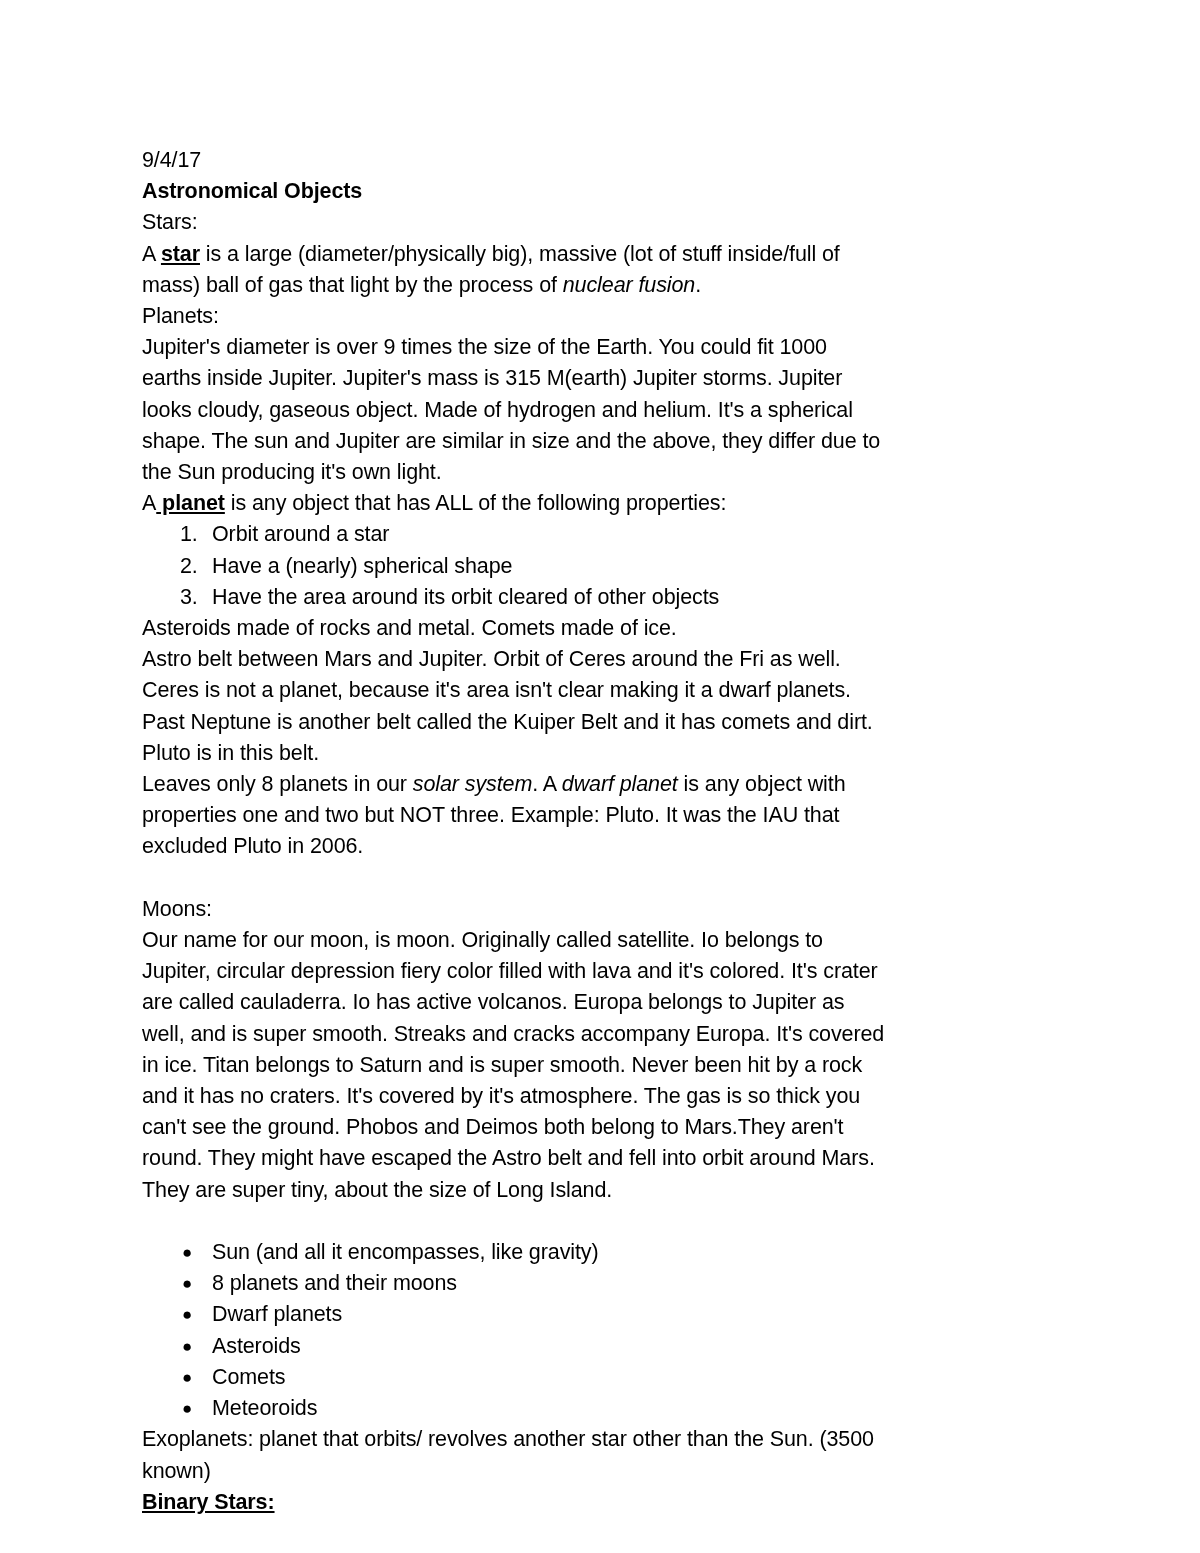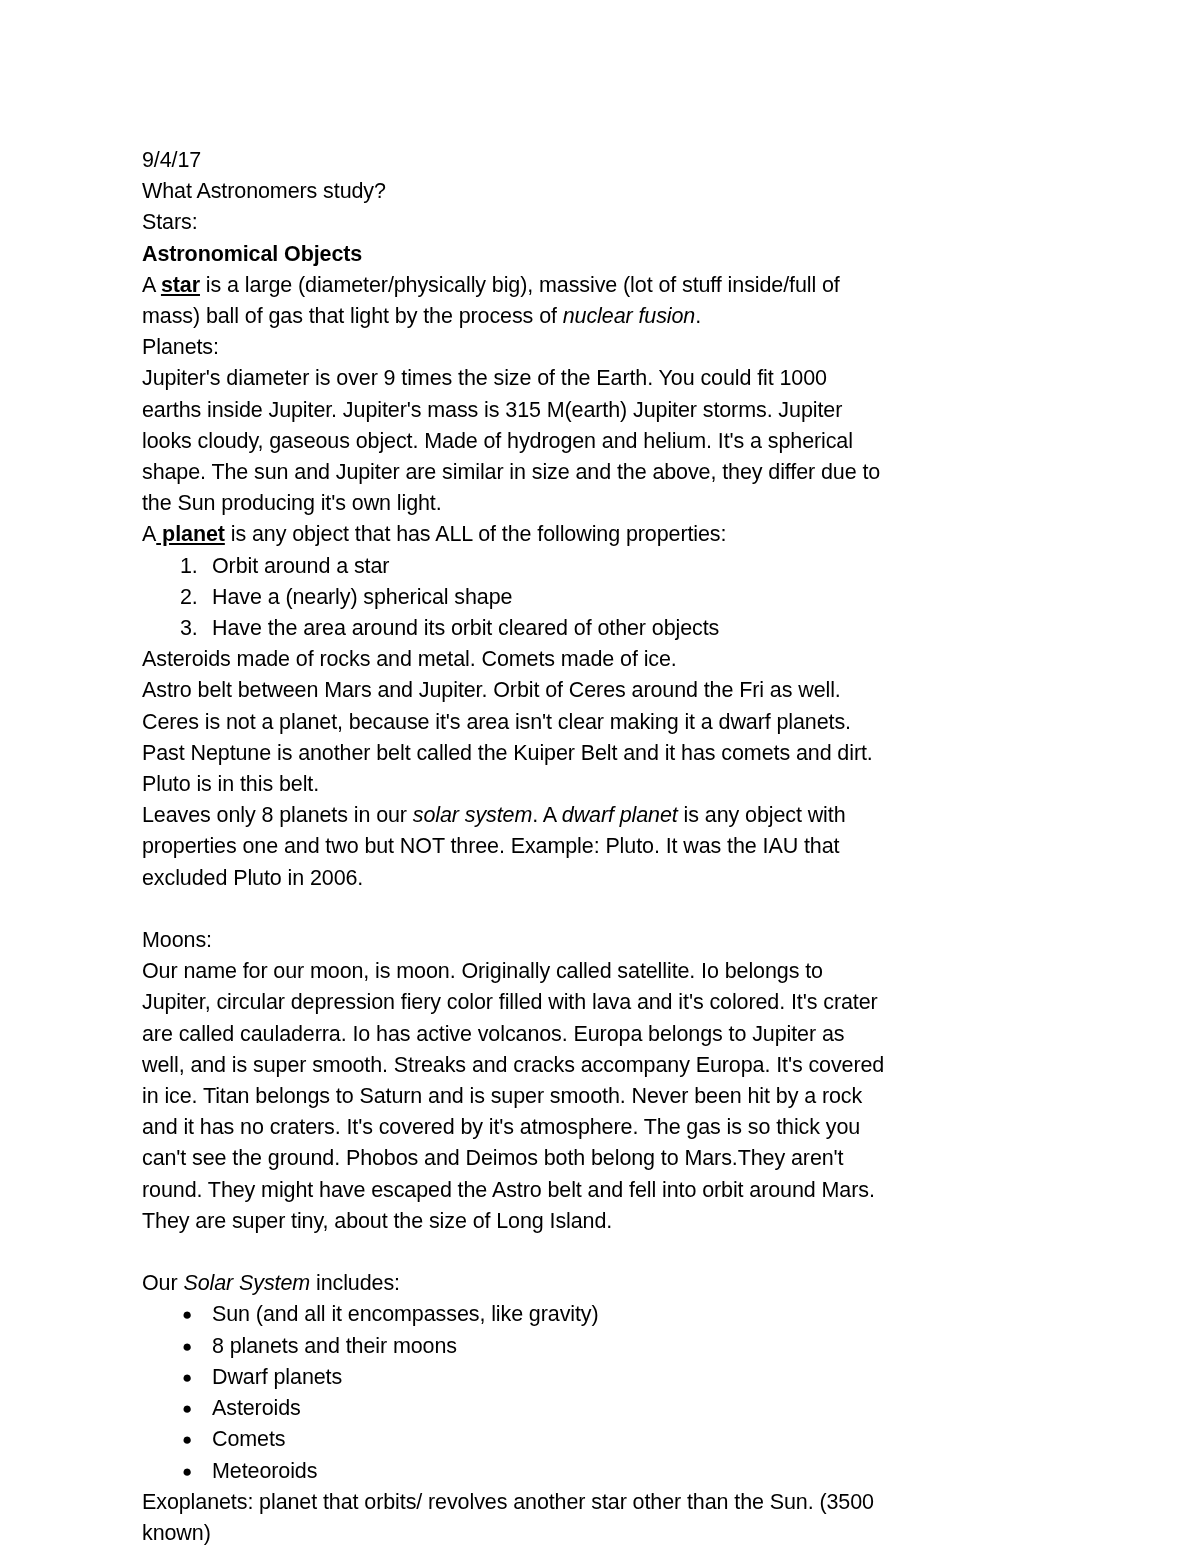--- a/index.html
+++ b/index.html
@@ -83,25 +83,24 @@
   }
 </style>
 </head>
 <body>
 
 <div class="page">
   <div class="doc">
 
     <div class="line">9/4/17</div>
 
-    <div class="line">What Astronomers study?</div>
+
+    <div class="line bold">Astronomical Objects</div>
 
     <div class="line">Stars:</div>
-
-    <div class="line bold">Astronomical Objects</div>
 
     <p class="para"><span>A </span><span class="bold-uline">star</span><span> is a large (diameter/physically big), massive (lot of stuff inside/full of mass) ball of gas that light by the process of </span><span class="ital">nuclear fusion</span><span>.</span></p>
 
     <div class="line">Planets:</div>
 
     <p class="para">Jupiter's diameter is over 9 times the size of the Earth. You could fit 1000 earths inside Jupiter. Jupiter's mass is 315  M(earth) Jupiter storms. Jupiter looks cloudy, gaseous object. Made of hydrogen and helium. It's a spherical shape. The sun and Jupiter are similar in size and the above, they differ due to the Sun producing it's own light.</p>
 
     <p class="para"><span>A</span><span class="bold-uline"> planet</span><span> is any object that has ALL of the following properties:</span></p>
 
     <ol class="num-list">
@@ -117,21 +116,20 @@
     <p class="para"><span>Leaves only 8 planets in our </span><span class="ital">solar system</span><span>. A </span><span class="ital">dwarf planet</span><span> is any object with properties one and two but NOT three. Example: Pluto. It was the IAU that excluded Pluto in 2006.</span></p>
 
     <div class="spacer"></div>
 
     <div class="line">Moons:</div>
 
     <p class="para">Our name for our moon, is moon. Originally called satellite. Io belongs to Jupiter, circular depression fiery color filled with lava and it's colored. It's crater are called cauladerra. Io has active volcanos. Europa belongs to Jupiter as well, and is super smooth. Streaks and cracks accompany Europa. It's covered in ice. Titan belongs to Saturn and is super smooth. Never been hit by a rock and it has no craters. It's covered by it's atmosphere. The gas is so thick you can't see the ground. Phobos and Deimos both belong to Mars.They aren't round. They might have escaped the Astro belt and fell into orbit around Mars. They are super tiny, about the size of Long Island.</p>
 
     <div class="spacer"></div>
 
-    <p class="para"><span>Our </span><span class="ital">Solar System</span><span> includes:</span></p>
 
     <ul class="bul-list">
       <li><span class="marker">●</span><span>Sun (and all it encompasses, like gravity)</span></li>
       <li><span class="marker">●</span><span>8 planets and their moons</span></li>
       <li><span class="marker">●</span><span>Dwarf planets</span></li>
       <li><span class="marker">●</span><span>Asteroids</span></li>
       <li><span class="marker">●</span><span>Comets</span></li>
       <li><span class="marker">●</span><span>Meteoroids</span></li>
     </ul>
 

